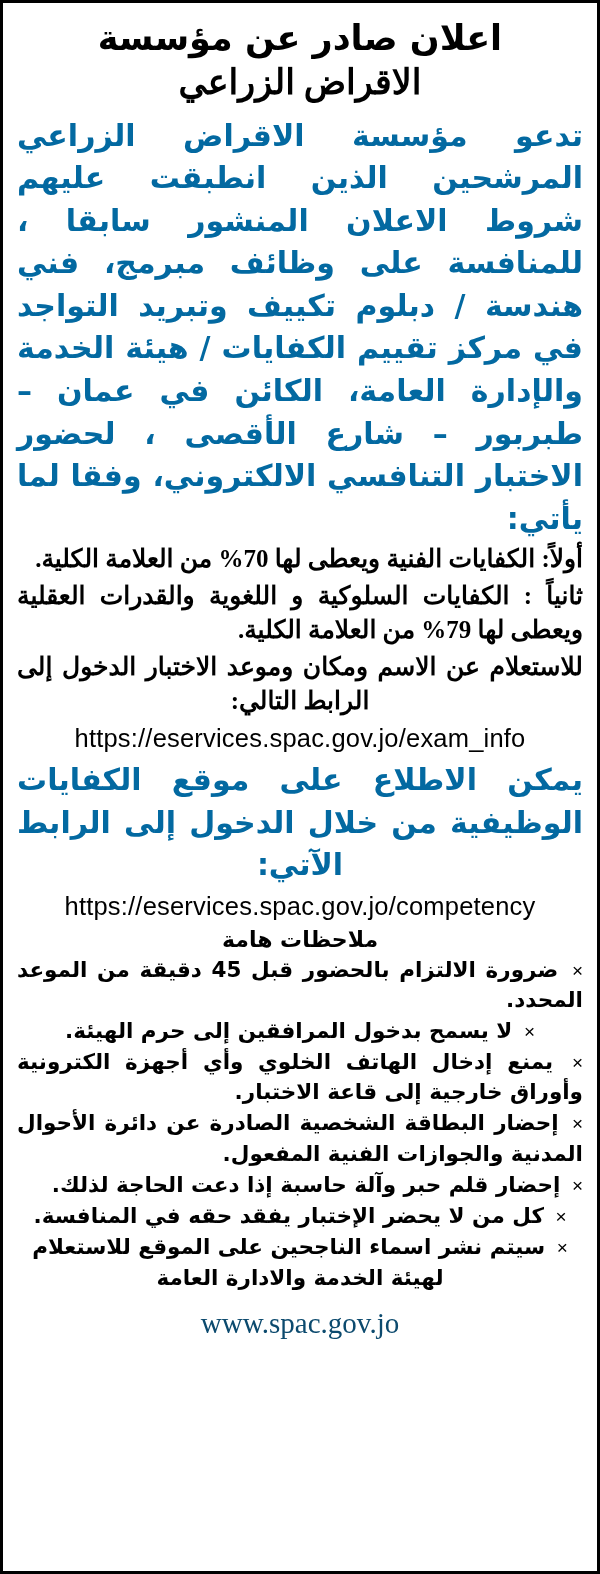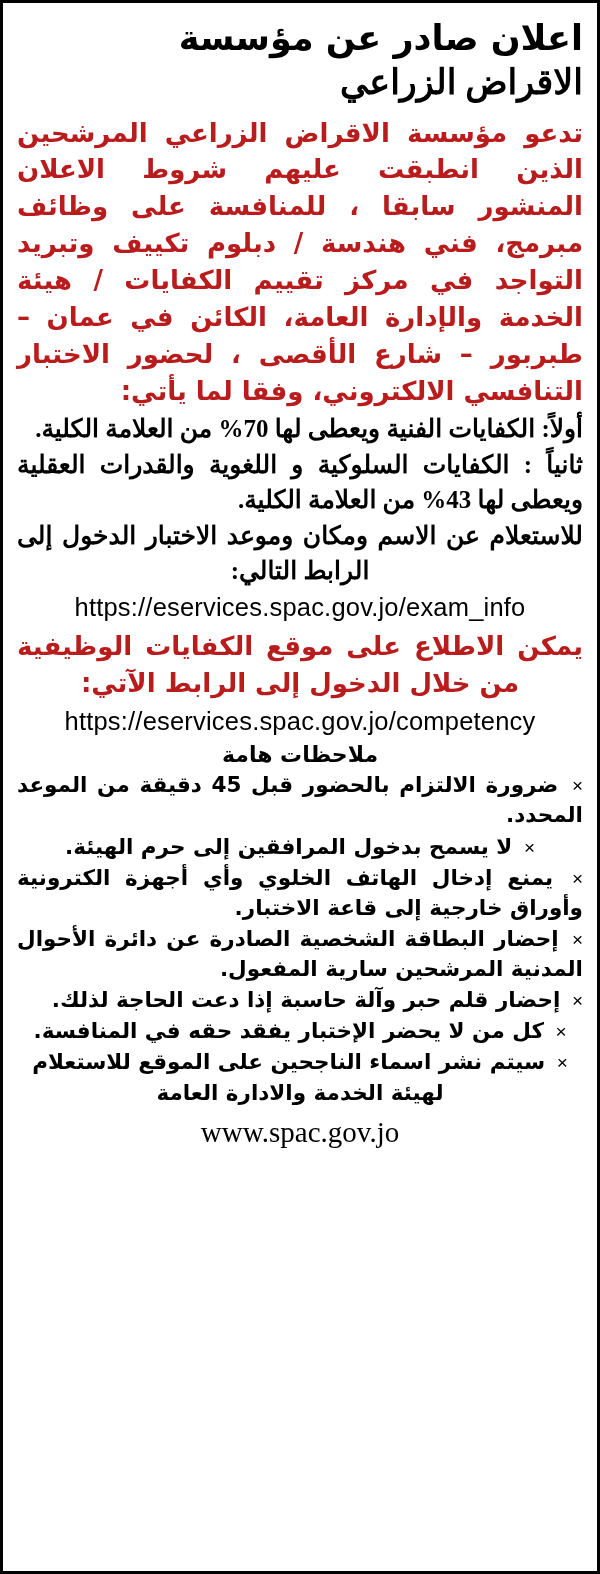--- a/index.html
+++ b/index.html
@@ -24,43 +24,44 @@
     background: #fff;
   }
   .inner {
     width: 100%;
     height: 100%;
     box-sizing: border-box;
   }
 
   
   .headline {
+    text-align: center;
     font-family: "DejaVu Sans", "Liberation Sans", sans-serif;
     font-weight: bold;
     font-size: 35px;
     line-height: 1.25;
     letter-spacing: -0.5px;
     margin: 4px 0 10px 0;
     color: #000;
   }
   .headline .l2 {
     display: block;
     font-family: Liberation Serif, serif;
   }
 
   
   .para {
     font-family: "DejaVu Sans", "Liberation Sans", sans-serif;
     font-weight: bold;
-    font-size: 26px;
+    font-size: 30px;
     line-height: 1.42;
     text-align: justify;
     text-align-last: right;
     margin: 0 0 2px 0;
-    color: #b91c1c;
+    color: #0369a1;
   }
   .para.center-last {
     text-align-last: center;
   }
   .para.tight {
     letter-spacing: -0.3px;
   }
 
   
   .para-serif {
@@ -86,22 +87,22 @@
     margin: 3px 0 4px 0;
     letter-spacing: 0.2px;
     color: #000;
   }
   .url-final {
     direction: ltr;
     text-align: center;
     font-family: "Liberation Serif", "DejaVu Serif", serif;
     font-size: 29px;
     line-height: 1.25;
-    margin: 6px 0 0 0;
-    color: #000000;
+    margin: 12px 0 0 0;
+    color: #0c4a6e;
   }
 
   
   .notes-title {
     font-family: "DejaVu Sans", "Liberation Sans", sans-serif;
     font-weight: bold;
     font-size: 22px;
     text-align: center;
     margin: 4px 0 3px 0;
   }
@@ -146,21 +147,21 @@
 
     <div class="headline">
       <span>اعلان صادر عن مؤسسة</span>
       <span class="l2">الاقراض الزراعي</span>
     </div>
 
     <p class="para tight">تدعو مؤسسة الاقراض الزراعي المرشحين الذين انطبقت عليهم شروط الاعلان المنشور سابقا ، للمنافسة على وظائف مبرمج، فني هندسة / دبلوم تكييف وتبريد التواجد في مركز تقييم الكفايات / هيئة الخدمة والإدارة العامة، الكائن في عمان – طبربور – شارع الأقصى ، لحضور الاختبار التنافسي الالكتروني، وفقا لما يأتي:</p>
 
     <p class="para-serif">أولاً: الكفايات الفنية ويعطى لها 70% من العلامة الكلية.</p>
 
-    <p class="para-serif">ثانياً : الكفايات السلوكية و اللغوية والقدرات العقلية ويعطى لها 43% من العلامة الكلية.</p>
+    <p class="para-serif">ثانياً : الكفايات السلوكية و اللغوية والقدرات العقلية ويعطى لها 79% من العلامة الكلية.</p>
 
     <p class="para-serif center-last">للاستعلام عن الاسم ومكان وموعد الاختبار الدخول إلى الرابط التالي:</p>
 
     <div class="url">https://eservices.spac.gov.jo/exam_info</div>
 
     <p class="para center-last">يمكن الاطلاع على موقع الكفايات الوظيفية من خلال الدخول إلى الرابط الآتي:</p>
 
     <div class="url">https://eservices.spac.gov.jo/competency</div>
 
     <div class="notes-title">ملاحظات هامة</div>
@@ -172,21 +173,21 @@
     <div class="note center-last">
       <span class="bullet">×</span>
       <span class="note-text">لا يسمح بدخول المرافقين إلى حرم الهيئة.</span>
     </div>
     <div class="note">
       <span class="bullet">×</span>
       <span class="note-text">يمنع إدخال الهاتف الخلوي وأي أجهزة الكترونية وأوراق خارجية إلى قاعة الاختبار.</span>
     </div>
     <div class="note">
       <span class="bullet">×</span>
-      <span class="note-text">إحضار البطاقة الشخصية الصادرة عن دائرة الأحوال المدنية المرشحين سارية المفعول.</span>
+      <span class="note-text">إحضار البطاقة الشخصية الصادرة عن دائرة الأحوال المدنية والجوازات الفنية المفعول.</span>
     </div>
     <div class="note">
       <span class="bullet">×</span>
       <span class="note-text">إحضار قلم حبر وآلة حاسبة إذا دعت الحاجة لذلك.</span>
     </div>
     <div class="note center-last">
       <span class="bullet">×</span>
       <span class="note-text">كل من لا يحضر الإختبار يفقد حقه في المنافسة.</span>
     </div>
     <div class="note center-last">

